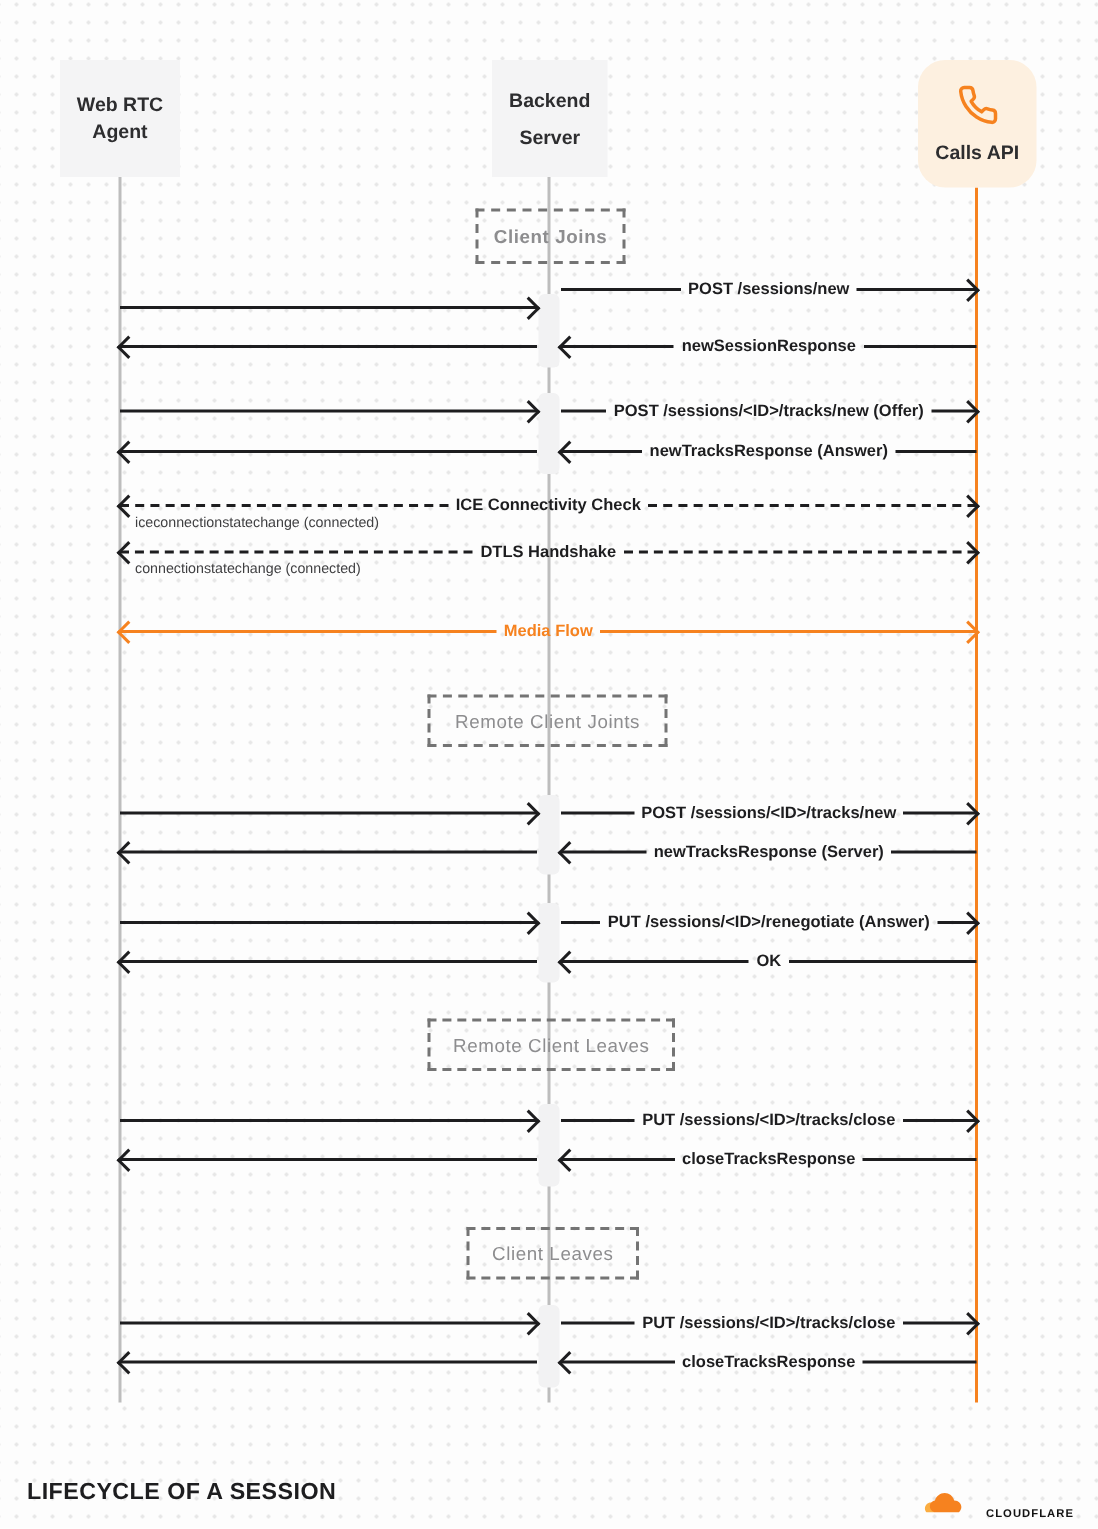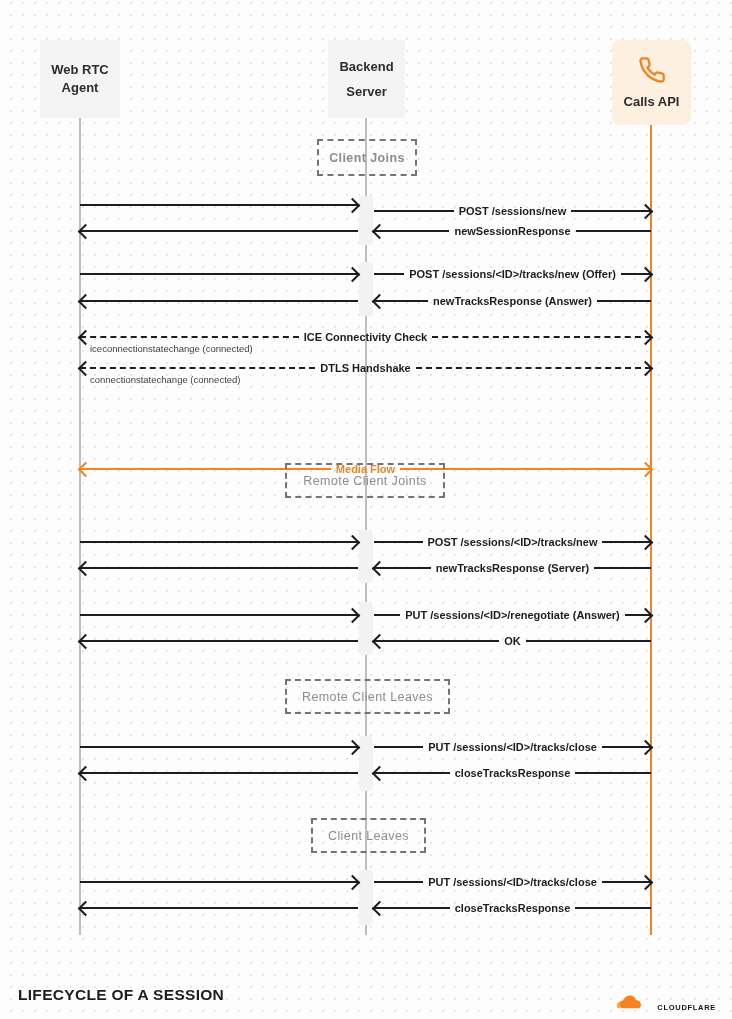--- a/index.html
+++ b/index.html
@@ -24,21 +24,21 @@
   
   .section{position:absolute;display:flex;align-items:center;justify-content:center;z-index:4;
     border:2px dashed #747474;color:#8d8d8f;font-size:12.5px;letter-spacing:.4px;white-space:nowrap;background:transparent;}
   
   .msg{position:absolute;height:14px;display:flex;align-items:center;z-index:3;color:#1d1d1f;}
   .msg.left{left:80px;width:278px;}
   .msg.right{left:374px;width:277px;}
   .msg.full{left:80px;width:571px;justify-content:center;}
   .msg .seg{flex:1;height:0;border-top:2px solid currentColor;}
   .msg.dashed .seg{border-top-style:dashed;}
-  .msg.orange{color:#f6821f;margin-top:48px;}
+  .msg.orange{color:#f6821f;}
   .msg .lbl{font-size:11px;font-weight:700;padding:0 5px;white-space:nowrap;color:inherit;}
   .msg .head{position:absolute;width:9px;height:9px;top:2px;
     border-top:2.5px solid currentColor;border-right:2.5px solid currentColor;}
   .msg .hr{right:0;transform:rotate(45deg);}
   .msg .hl{left:0;transform:rotate(-135deg);}
   
   .note{position:absolute;z-index:3;font-size:9.5px;color:#3f3f41;white-space:nowrap;}
   
   .title{position:absolute;left:18px;top:986px;font-size:15.5px;font-weight:800;color:#1d1d1f;letter-spacing:.3px;z-index:4;}
   .brand{position:absolute;right:16px;top:994px;display:flex;align-items:flex-end;gap:14px;z-index:4;}
@@ -61,21 +61,21 @@
   <div class="bar" style="top:870px;height:55px;"></div>
 
   <div class="actor" style="left:40px;top:40px;width:80px;height:78px;">
     <span>Web RTC</span>
     <span>Agent</span>
   </div>
   <div class="actor" style="left:328px;top:40px;width:77px;height:78px;gap:7px;">
     <span>Backend</span>
     <span>Server</span>
   </div>
-  <div class="actor calls" style="left:612px;top:40px;width:79px;height:85px;">
+  <div class="actor calls" style="left:612px;top:40px;width:79px;height:85px;border-radius:18px;">
     <span class="phone-wrap">
       <svg width="28" height="28" viewBox="0 0 24 24" fill="none" stroke="#f6821f" stroke-width="2" stroke-linecap="round" stroke-linejoin="round">
         <path d="M22 16.92v3a2 2 0 0 1-2.18 2 19.79 19.79 0 0 1-8.63-3.07 19.5 19.5 0 0 1-6-6 19.79 19.79 0 0 1-3.07-8.67A2 2 0 0 1 4.11 2h3a2 2 0 0 1 2 1.72 12.84 12.84 0 0 0 .7 2.81 2 2 0 0 1-.45 2.11L8.09 9.91a16 16 0 0 0 6 6l1.27-1.27a2 2 0 0 1 2.11-.45 12.84 12.84 0 0 0 2.81.7A2 2 0 0 1 22 16.92z"></path>
       </svg>
     </span>
     <span>Calls API</span>
   </div>
 
   <div class="section" style="left:317px;top:139px;width:96px;height:33px;font-weight:bold;">
     <span>Client Joins</span>
@@ -87,21 +87,21 @@
     <span>Remote Client Leaves</span>
   </div>
   <div class="section" style="left:311px;top:818px;width:111px;height:31px;">
     <span>Client Leaves</span>
   </div>
 
   <div class="msg left" style="top:198px">
       <i class="seg"></i>
       <i class="head hr"></i>
     </div>
-  <div class="msg right" style="top:204px">
+  <div class="msg right" style="top:186px">
       <i class="seg"></i>
       <span class="lbl">POST /sessions/new</span>
       <i class="seg"></i>
       <i class="head hr"></i>
     </div>
 
   <div class="msg left" style="top:224px">
       <i class="seg"></i>
       <i class="head hl"></i>
     </div>

